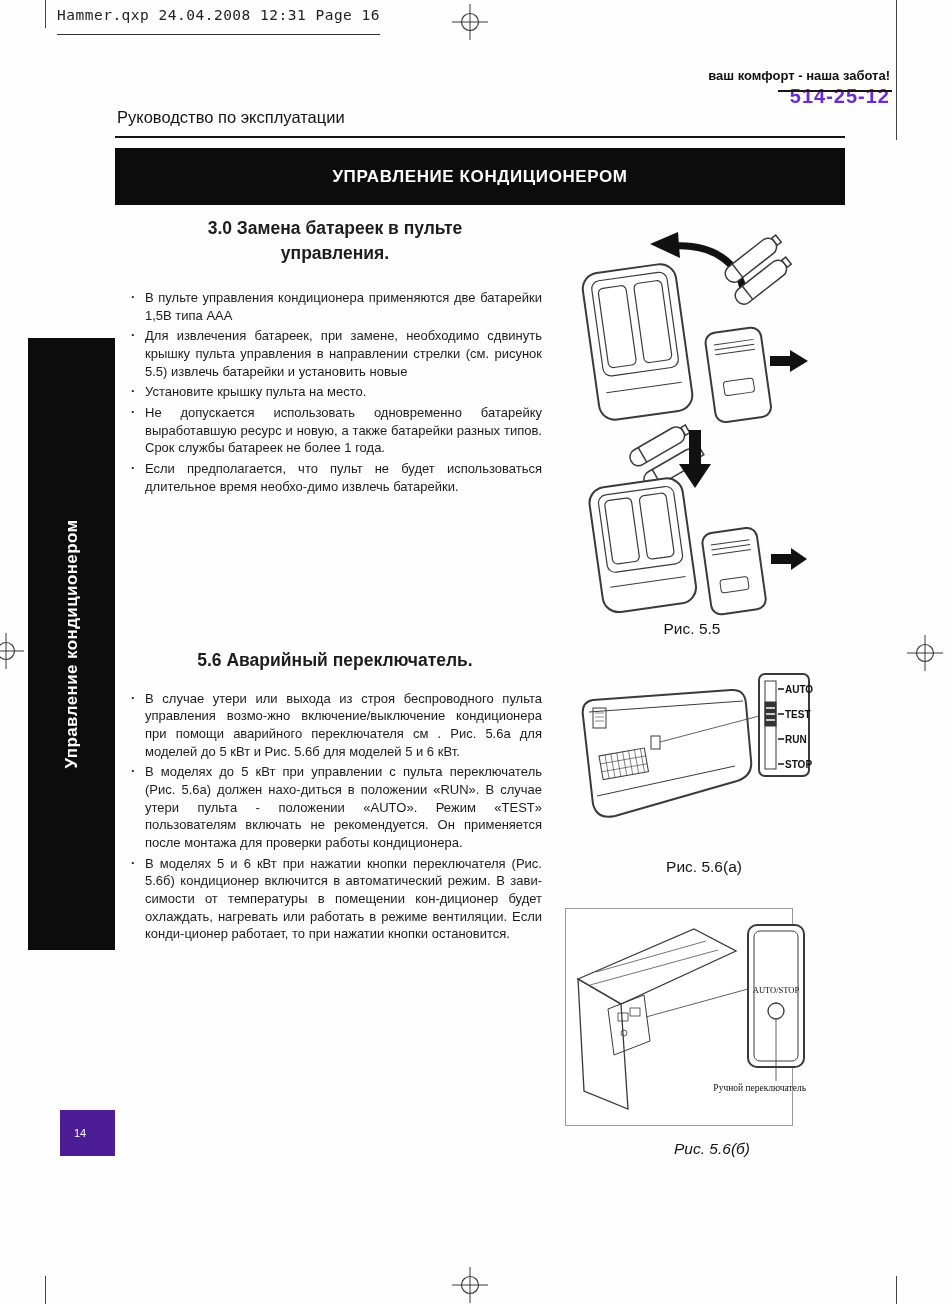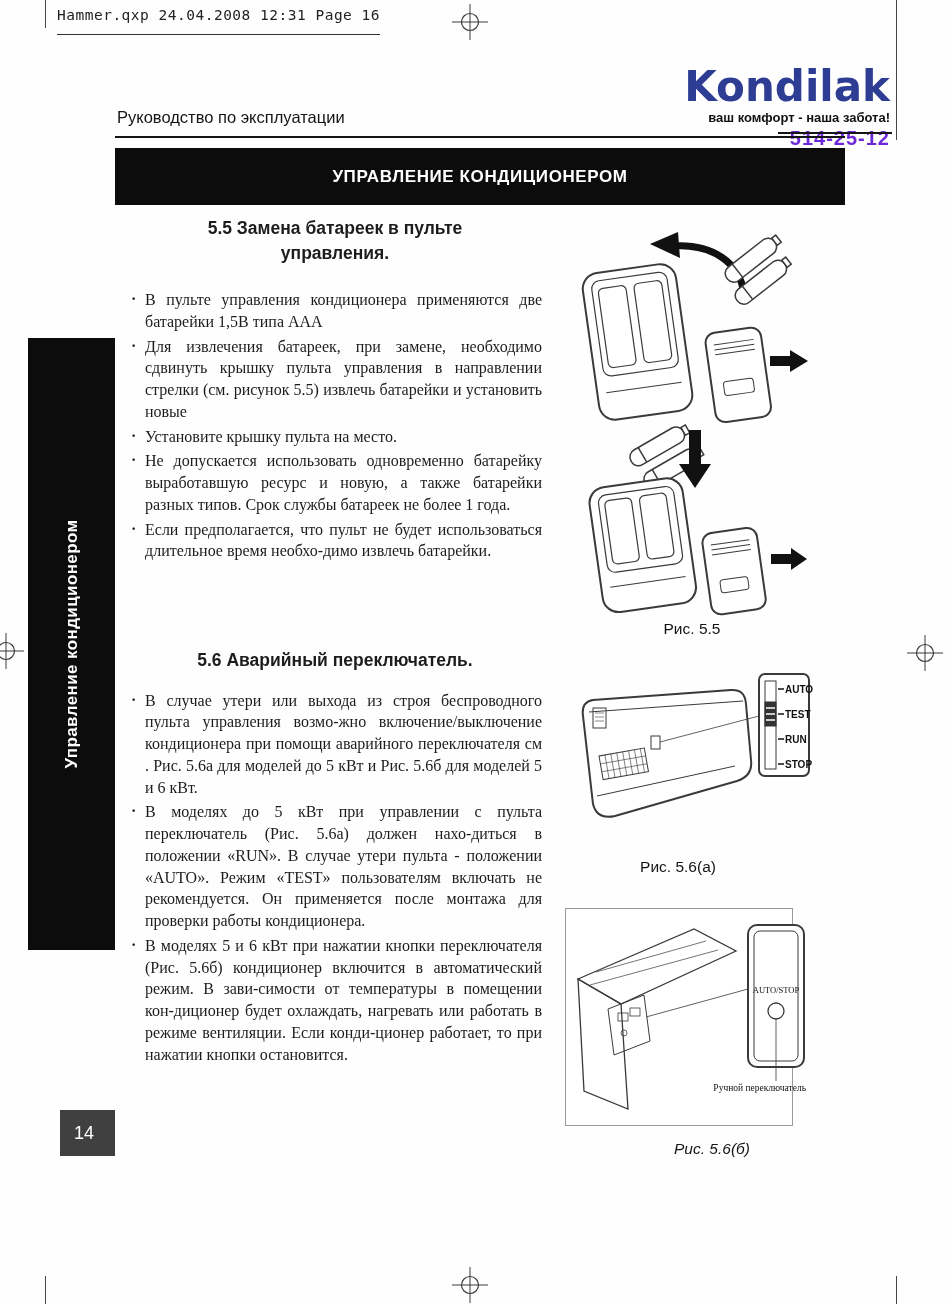--- a/index.html
+++ b/index.html
@@ -45,38 +45,38 @@
     position:absolute; left:50%; top:50%;
     transform:translate(-50%,-50%) rotate(-90deg);
     white-space:nowrap; color:#fff; font-weight:bold; font-size:17px; letter-spacing:0.4px;
   }
   
   .sec { position:absolute; left:128px; width:414px; }
   .sec-55 { top:216px; }
   .sec-56 { top:648px; }
   .sec-title { font-size:17.5px; font-weight:bold; text-align:center; line-height:1.4; margin-bottom:24px; }
   .sec-56 .sec-title { margin-bottom:17px; }
-  .bullets { font-size:16px; line-height:1.36;font-family:Liberation Serif, serif; }
+  .bullets { font-size:13px; line-height:1.36; }
   .bullet { position:relative; padding-left:17px; text-align:justify; margin-bottom:3px; }
   .bullet::before { content:"·"; position:absolute; left:3px; top:-1px; font-weight:bold; }
   
   .fig { position:absolute; }
   .fig svg { display:block; }
   .fig-55-top   { left:572px; top:228px; width:240px; height:196px; }
   .fig-55-bot   { left:575px; top:424px; width:240px; height:192px; }
   .cap          { position:absolute; text-align:center; font-size:15.5px; color:#141414; }
   .cap-55       { left:572px; top:620px; width:240px; }
   .fig-56a      { left:563px; top:668px; width:252px; height:182px; }
-  .cap-56a      { left:558px; top:858px; width:240px; }
+  .cap-56a      { left:584px; top:858px; width:240px; }
   .fig-56b      { left:565px; top:908px; width:228px; height:218px; border:1px solid #9a9a9a; background:#fff; }
   .cap-56b      { left:592px; top:1140px; width:240px;font-style:italic; }
   
   .pagenum {
-    position:absolute; left:60px; top:1110px; width:55px; height:46px; background:#404040;
-    color:#fff; font-size:18px; display:flex; align-items:center; padding-left:14px;
+    position:absolute; left:60px; top:1110px; width:55px; height:46px; background:#4c1d95;
+    color:#fff; font-size:11px; display:flex; align-items:center; padding-left:14px;
   }
   .lineart { stroke:#3a3a3a; fill:none; }
   .lineart-fill { stroke:#3a3a3a; fill:#ffffff; }
   .sw-label { font-family:"Liberation Sans",sans-serif; font-size:10px; font-weight:bold; fill:#111; }
   .panel-label { font-family:"Liberation Serif",serif; font-size:8.5px; fill:#111; }
   .pointer-label { font-family:"Liberation Serif",serif; font-size:9.5px; fill:#111; }
 </style>
 </head>
 <body>
 
@@ -112,36 +112,35 @@
     <svg width="36" height="36" viewBox="0 0 36 36">
         <circle cx="18" cy="18" r="8.5" class="lineart" stroke-width="1.2"></circle>
         <line x1="0" y1="18" x2="36" y2="18" class="lineart" stroke-width="1"></line>
         <line x1="18" y1="0" x2="18" y2="36" class="lineart" stroke-width="1"></line>
       </svg>
   </div>
 
   <div class="print-header">Hammer.qxp  24.04.2008  12:31  Page 16</div>
 
   <div class="logo">
-    <div class="brand">Kondilak</div>
     <div class="tagline">ваш комфорт - наша забота!</div>
     <div class="phone">514-25-12</div>
   </div>
 
   <div class="subtitle">Руководство по эксплуатации</div>
   <div class="hrule"></div>
   <div class="banner">УПРАВЛЕНИЕ КОНДИЦИОНЕРОМ</div>
 
   <div class="sidebar">
     <span class="vtext">Управление кондиционером</span>
   </div>
 
   <div class="sec sec-55">
     <div class="sec-title">
-      <span>5.5  Замена батареек в пульте</span><br>
+      <span>3.0  Замена батареек в пульте</span><br>
       <span>управления.</span>
     </div>
     <div class="bullets">
       <div class="bullet">В пульте управления кондиционера применяются две батарейки 1,5В типа ААА</div>
       <div class="bullet">Для извлечения батареек, при замене, необходимо сдвинуть крышку пульта управления в направлении стрелки (см. рисунок 5.5) извлечь батарейки и установить новые</div>
       <div class="bullet">Установите крышку пульта на место.</div>
       <div class="bullet">Не допускается использовать одновременно батарейку выработавшую ресурс и новую, а также батарейки разных типов. Срок службы батареек не более 1 года.</div>
       <div class="bullet">Если предполагается, что пульт не будет использоваться длительное время необхо-димо извлечь батарейки.</div>
     </div>
   </div>

